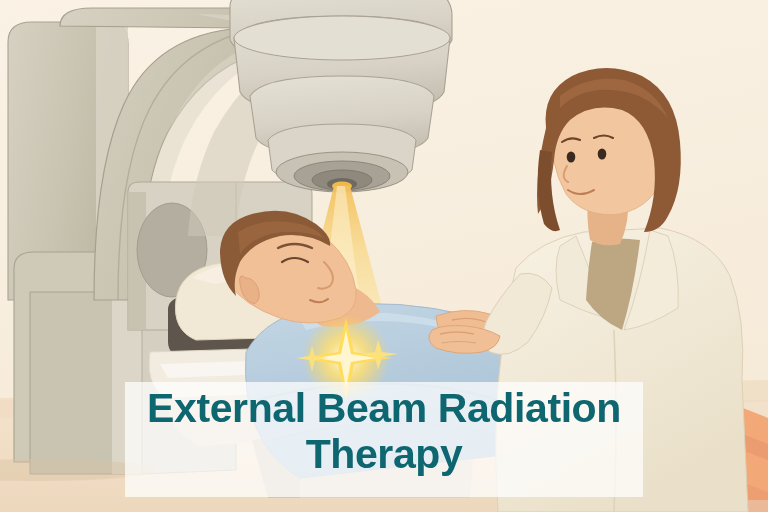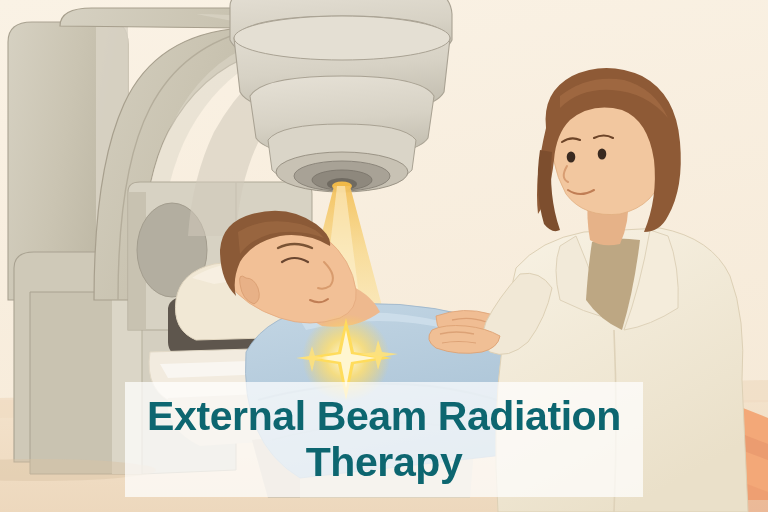--- a/index.html
+++ b/index.html
@@ -40,21 +40,21 @@
   }
   #title-text {
     font-family: "Liberation Sans", sans-serif;
     font-weight: bold;
     font-size: 41px;
     line-height: 1.12;
     letter-spacing: -0.4px;
     color: #0d6670;
     text-align: center;
     white-space: pre-line;
-    margin: 8px;
+    margin: 0;
     width: 100%;
   }
 </style>
 </head>
 <body>
 
 <div id="stage">
 
   <svg class="scene" viewBox="0 0 768 512">
     <defs>

